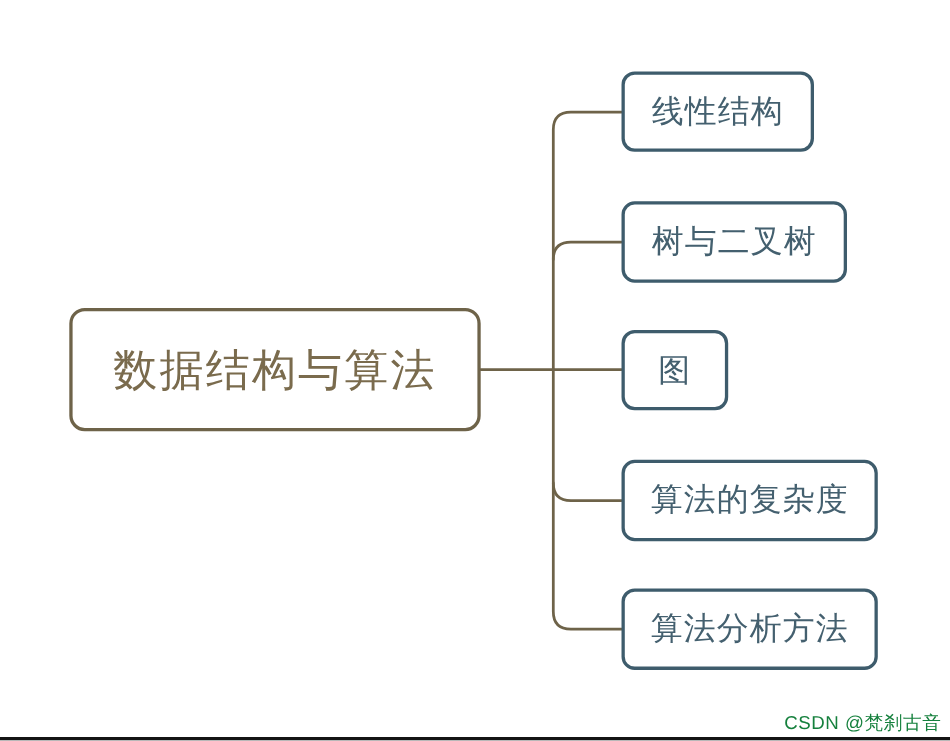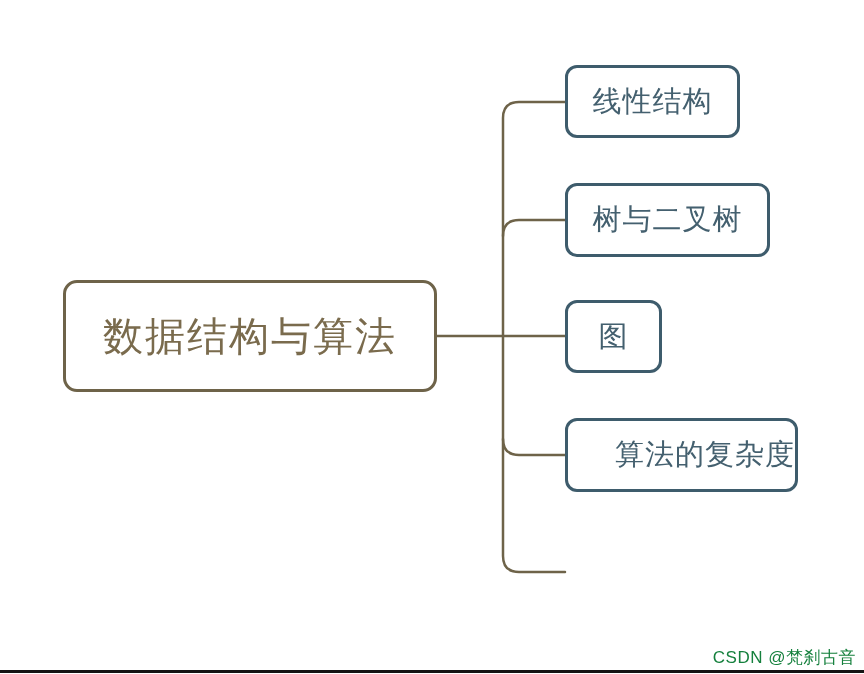--- a/index.html
+++ b/index.html
@@ -96,22 +96,25 @@
   </div>
 
   <div class="node child" style="left:565px; top:65px; width:175px; height:73px;">
     <span>线性结构</span>
   </div>
 
   <div class="node child" style="left:565px; top:300px; width:97px; height:73px;">
     <span>图</span>
   </div>
 
-  <div class="node child" style="left:565px; top:418px; width:233px; height:74px;justify-content:flex-end;">
+  <div class="node child" style="left:565px; top:418px; width:233px; height:74px;">
     <span>算法的复杂度</span>
   </div>
 
+  <div class="node child" style="left:565px; top:535px; width:233px; height:74px;">
+    <span>算法分析方法</span>
+  </div>
 
   <div class="watermark">CSDN @梵刹古音</div>
 
   <div class="bottom-bar"></div>
 
 </div>
 
 </body></html>

